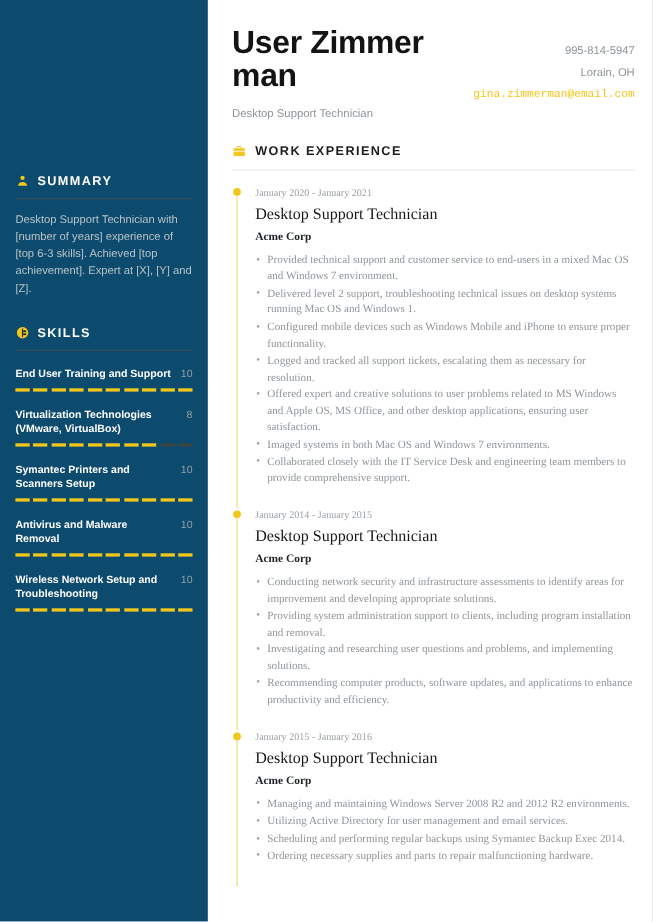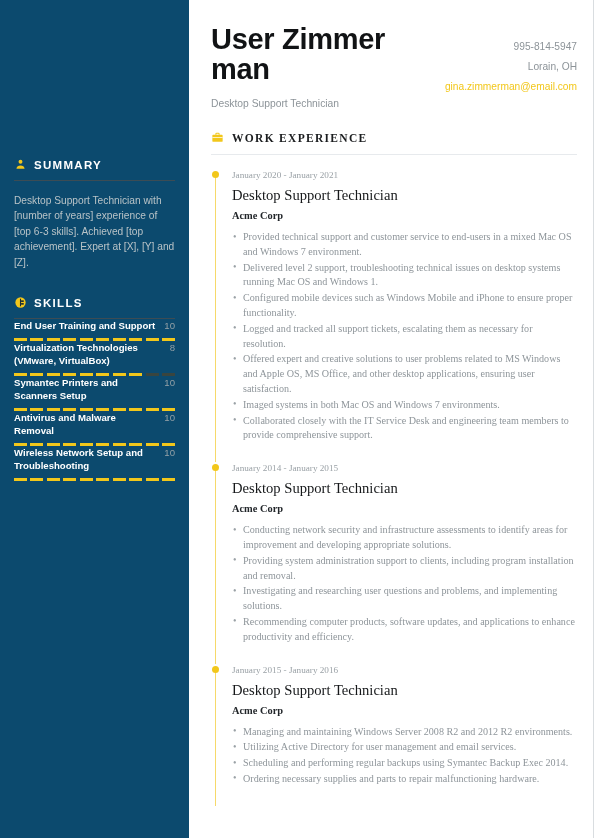--- a/index.html
+++ b/index.html
@@ -53,21 +53,21 @@
   }
 
   .summary-text {
     margin-top: 12px;
     font-size: 10.2px;
     line-height: 15.4px;
     color: #b9c3c7;
   }
 
   
-  .skill { }
+  .skill { margin-top: 15px; }
 
   .skill-row {
     display: flex;
     align-items: flex-start;
     justify-content: space-between;
     gap: 6px;
   }
 
   .skill-name {
     font-size: 9.6px;
@@ -136,37 +136,36 @@
     text-align: right;
     padding-top: 13px;
   }
 
   .contact-line {
     font-size: 10.2px;
     line-height: 20px;
     color: #8d9499;
   }
 
-  .contact-line.email { color: #f2c71b; }
+  .contact-line.email { color: #f2c71b; font-family: Liberation Mono, monospace; }
 
   
   #work-section { margin-top: 22px; }
 
   .main-head {
     display: flex;
     align-items: center;
     gap: 8px;
   }
 
   .main-head-label {
     font-size: 11.5px;
     font-weight: bold;
     letter-spacing: 1.3px;
     color: #1b1d1f;
-    font-family: Liberation Serif, serif;
   }
 
   .main-rule {
     height: 1px;
     background: #e7eaed;
     margin-top: 10px;
   }
 
   .jobs { margin-top: 14px; }
 

